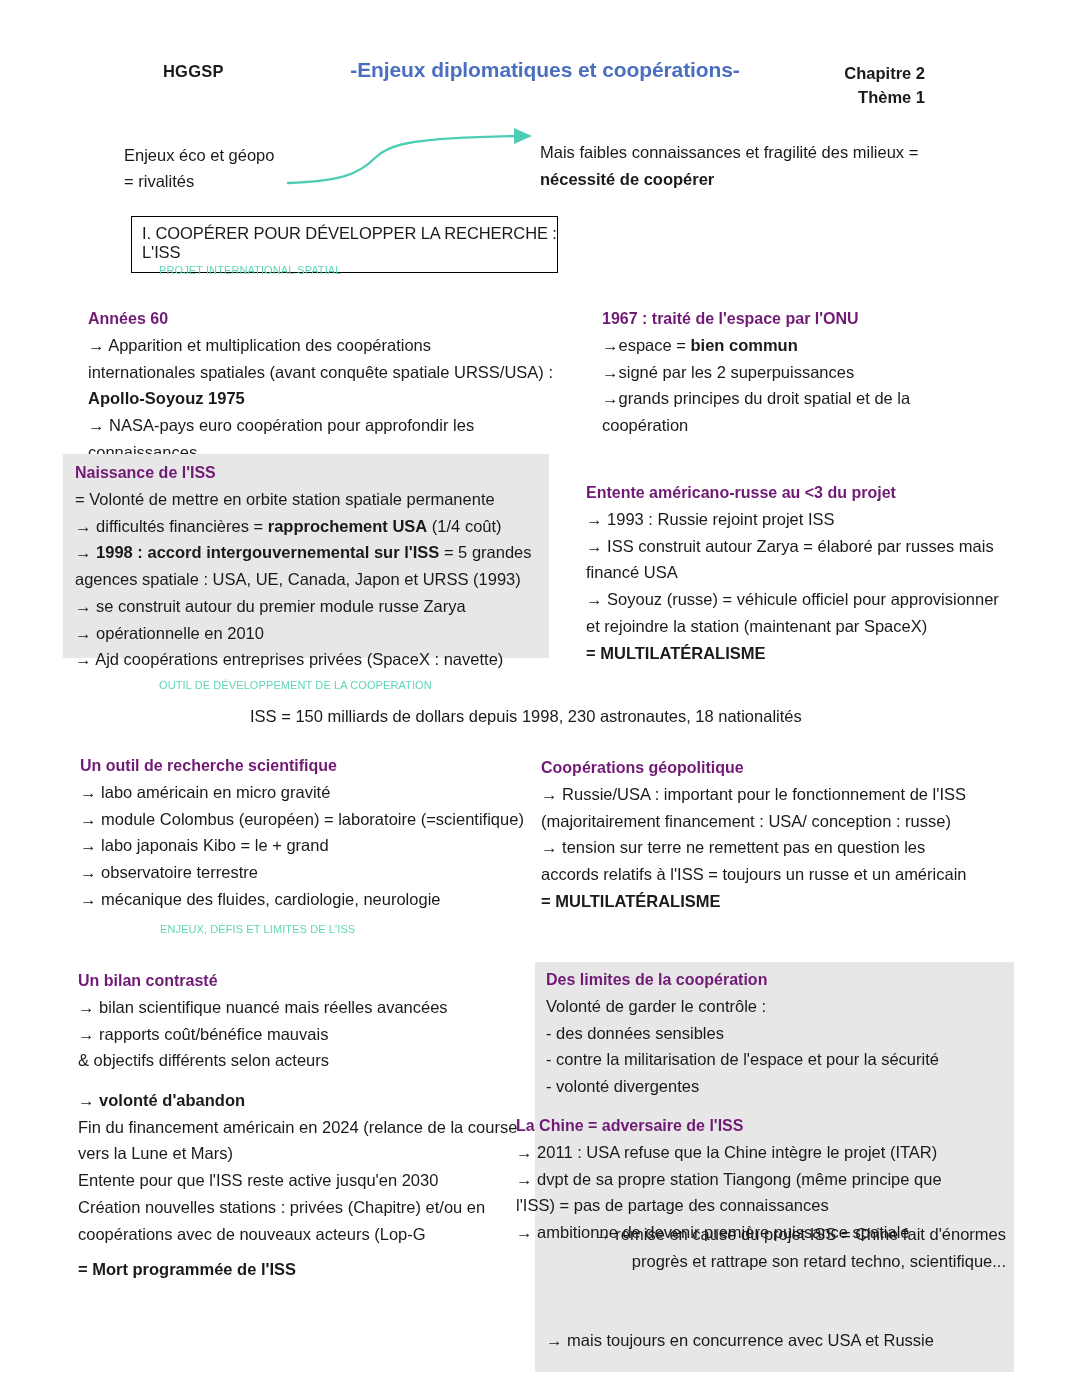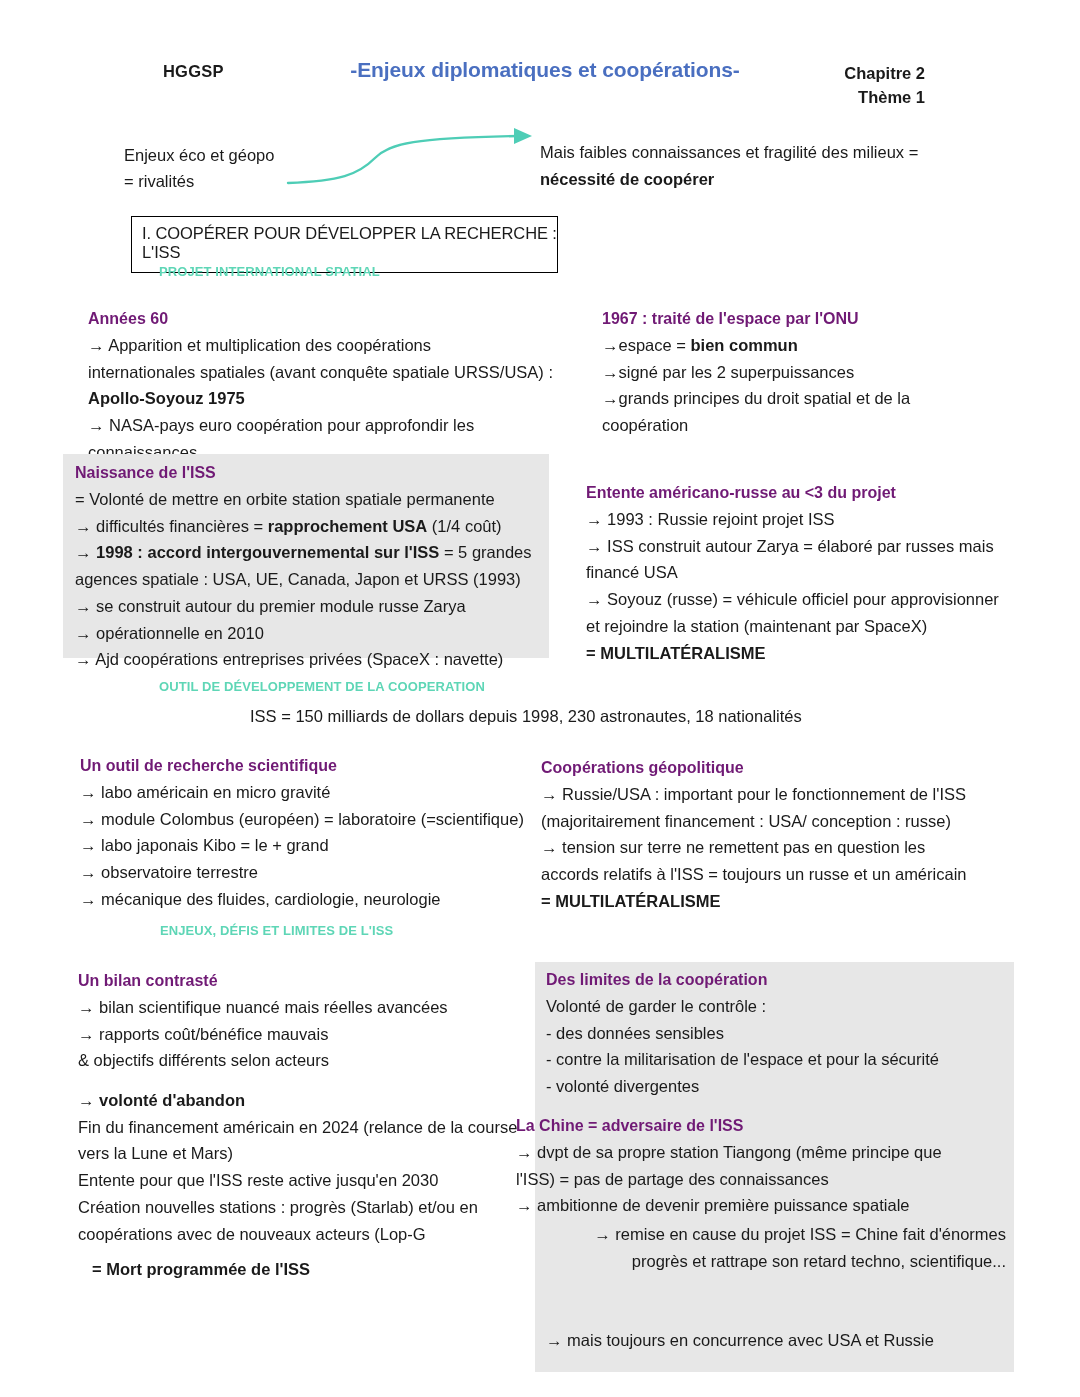--- a/index.html
+++ b/index.html
@@ -77,22 +77,22 @@
     width: 427px;
     padding: 7px 0 10px 10px;
     border: 1.6px solid #000;
     font-size: 16.5px;
     letter-spacing: -.1px;
   }
 
   
   .teal-head {
     position: absolute;
-    font-size: 13px;
-    font-weight: bold;
+    font-size: 11px;
+    font-weight: normal;
     color: #5ed6b6;
     letter-spacing: .1px;
   }
   .h-projet { left: 159px; top: 264px; }
   .h-outil  { left: 159px; top: 679px; }
   .h-enjeux { left: 160px; top: 923px; }
 
   
   .blk {
     position: absolute;
@@ -126,21 +126,21 @@
   .gb-naissance  { left: 63px;  top: 454px; width: 486px; height: 204px; }
   .blk-naissance { left: 75px;  top: 460px; width: 470px; }
 
   .blk-entente   { left: 586px; top: 480px; width: 430px; }
 
   .blk-outil-rech{ left: 80px;  top: 753px; width: 480px; }
   .blk-coop-geo  { left: 541px; top: 755px; width: 450px; }
 
   .blk-bilan     { left: 78px;  top: 968px; width: 460px; }
   .blk-abandon   { left: 78px;  top: 1087px; width: 470px; }
-  .blk-mort      { left: 92px;  top: 1256px; width: 470px; font-weight: bold; }
+  .blk-mort      { left: 78px;  top: 1256px; width: 470px; font-weight: bold; }
 
   .gb-limites    { left: 535px; top: 962px; width: 479px; height: 410px; }
   .blk-limites   { left: 546px; top: 967px; width: 460px; }
   .blk-chine     { left: 516px; top: 1113px; width: 460px; }
   .blk-chine2    { left: 546px; top: 1221px; width: 460px; text-align: right; }
   .blk-chine3    { left: 546px; top: 1327px; width: 460px; }
 </style>
 </head>
 <body>
 
@@ -239,38 +239,39 @@
     <p>→ bilan scientifique nuancé mais réelles avancées</p>
     <p>→ rapports coût/bénéfice mauvais</p>
     <p>&amp; objectifs différents selon acteurs</p>
   </div>
 
   <div class="blk blk-abandon">
     <p class="b">→ volonté d'abandon</p>
     <p>Fin du financement américain en 2024 (relance de la course</p>
     <p>vers la Lune et Mars)</p>
     <p>Entente pour que l'ISS reste active jusqu'en 2030</p>
-    <p>Création nouvelles stations : progrès (Starlab) et/ou en</p>
+    <p>Création nouvelles stations : privées (Chapitre) et/ou en</p>
     <p>coopérations avec de nouveaux acteurs (Lop-G</p>
   </div>
 
   <div class="blk blk-mort">= Mort programmée de l'ISS</div>
 
   <div class="graybox gb-limites"></div>
 
   <div class="blk blk-limites">
     <span class="sub">Des limites de la coopération</span>
     <p>Volonté de garder le contrôle :</p>
     <p>- des données sensibles</p>
     <p>- contre la militarisation de l'espace et pour la sécurité</p>
     <p>- volonté divergentes</p>
   </div>
 
   <div class="blk blk-chine">
     <span class="sub">La Chine = adversaire de l'ISS</span>
+    <p>→ 2011 : USA refuse que la Chine intègre le projet (ITAR)</p>
     <p>→ dvpt de sa propre station Tiangong (même principe que</p>
     <p>l'ISS) = pas de partage des connaissances</p>
     <p>→ ambitionne de devenir première puissance spatiale</p>
   </div>
 
   <div class="blk blk-chine2">
     <p>→ remise en cause du projet ISS = Chine fait d'énormes</p>
     <p>progrès et rattrape son retard techno, scientifique...</p>
   </div>
 

